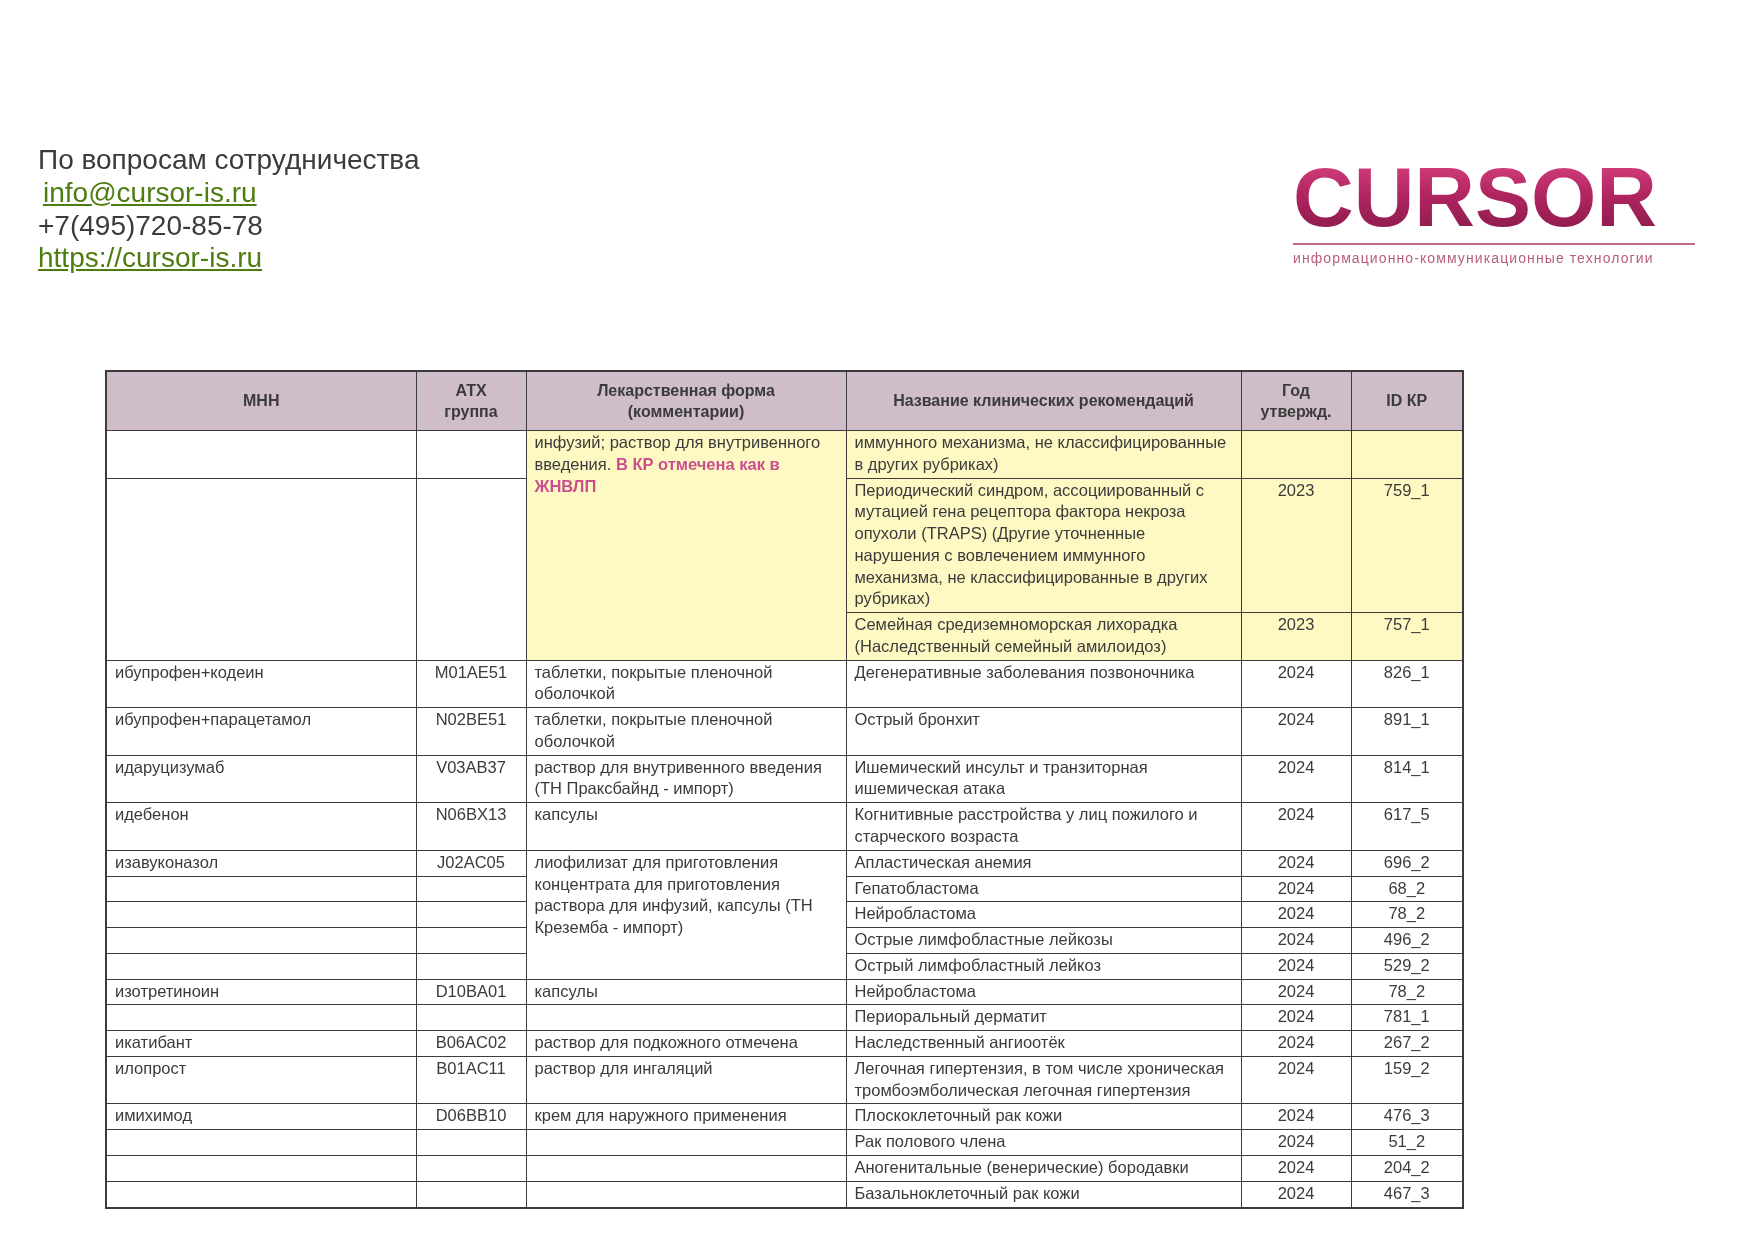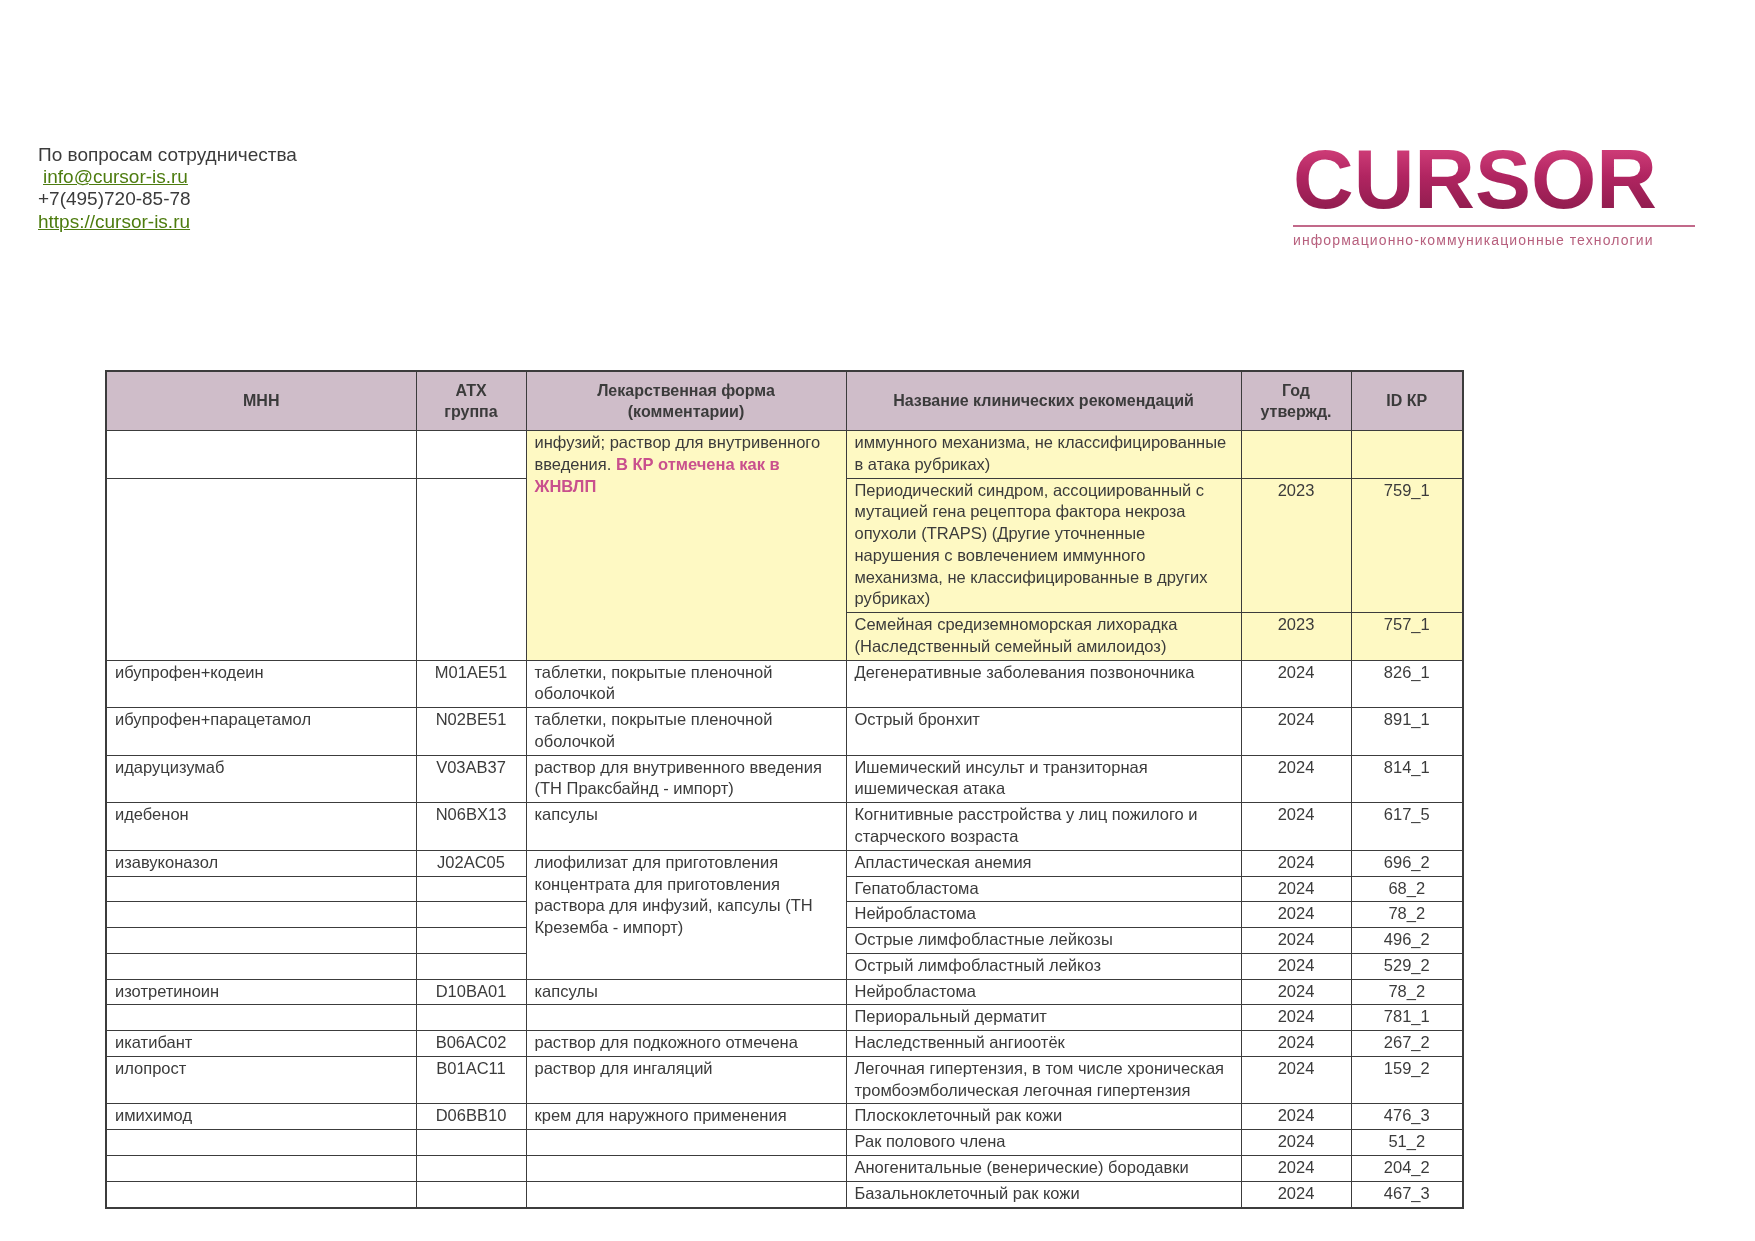--- a/index.html
+++ b/index.html
@@ -1,25 +1,25 @@
 <!DOCTYPE html>
 <html><head>
 <meta charset="utf-8">
 <style>
   html,body{margin:0;padding:0;background:#ffffff;}
   .page{position:relative;width:1755px;height:1241px;background:#ffffff;overflow:hidden;
         font-family:"Liberation Sans",sans-serif;color:#3b3b3b;}
 
   
-  .contact{position:absolute;left:38px;top:144px;font-size:19px;line-height:1.17;}
+  .contact{position:absolute;left:38px;top:144px;font-size:28px;line-height:1.17;}
   .contact a{color:#4d7c0f;text-decoration:underline;cursor:pointer;display:inline-block;}
   .contact .email{margin-left:5px;}
 
   
-  .logo{position:absolute;left:1293px;top:140px;width:402px;}
+  .logo{position:absolute;left:1293px;top:158px;width:402px;}
   .brand{font-size:84px;line-height:0.95;font-weight:bold;letter-spacing:0;
          background:linear-gradient(180deg,#d8447f 0%,#b12561 45%,#871a49 100%);
          -webkit-background-clip:text;background-clip:text;
          -webkit-text-fill-color:transparent;color:#a91e5c;}
   .logo .rule{height:2px;background:#c2698a;margin:5px 0 5px;}
   .tagline{font-size:14px;letter-spacing:1.1px;color:#b75f7d;}
 
   
   table.recs{position:absolute;left:105px;top:325px;width:1357px;border-collapse:collapse;
              table-layout:fixed;font-size:16.5px;line-height:1.32;color:#3b3b3b;
@@ -69,21 +69,21 @@
         <th>Год
 утвержд.</th>
         <th>ID КР</th>
       </tr>
     </thead>
     <tbody>
       <tr>
         <td></td>
         <td></td>
         <td class="pink" rowspan="3"><span>инфузий; раствор для внутривенного введения. </span><span class="hl">В КР отмечена как в ЖНВЛП</span></td>
-        <td class="pink">иммунного механизма, не классифицированные в атака рубриках)</td>
+        <td class="pink">иммунного механизма, не классифицированные в других рубриках)</td>
         <td class="pink center"></td>
         <td class="pink center"></td>
       </tr>
       <tr>
         <td rowspan="2"></td>
         <td rowspan="2"></td>
         <td class="pink">Периодический синдром, ассоциированный с мутацией гена рецептора фактора некроза опухоли (TRAPS) (Другие уточненные нарушения с вовлечением иммунного механизма, не классифицированные в других рубриках)</td>
         <td class="pink center">2023</td>
         <td class="pink center">759_1</td>
       </tr>

